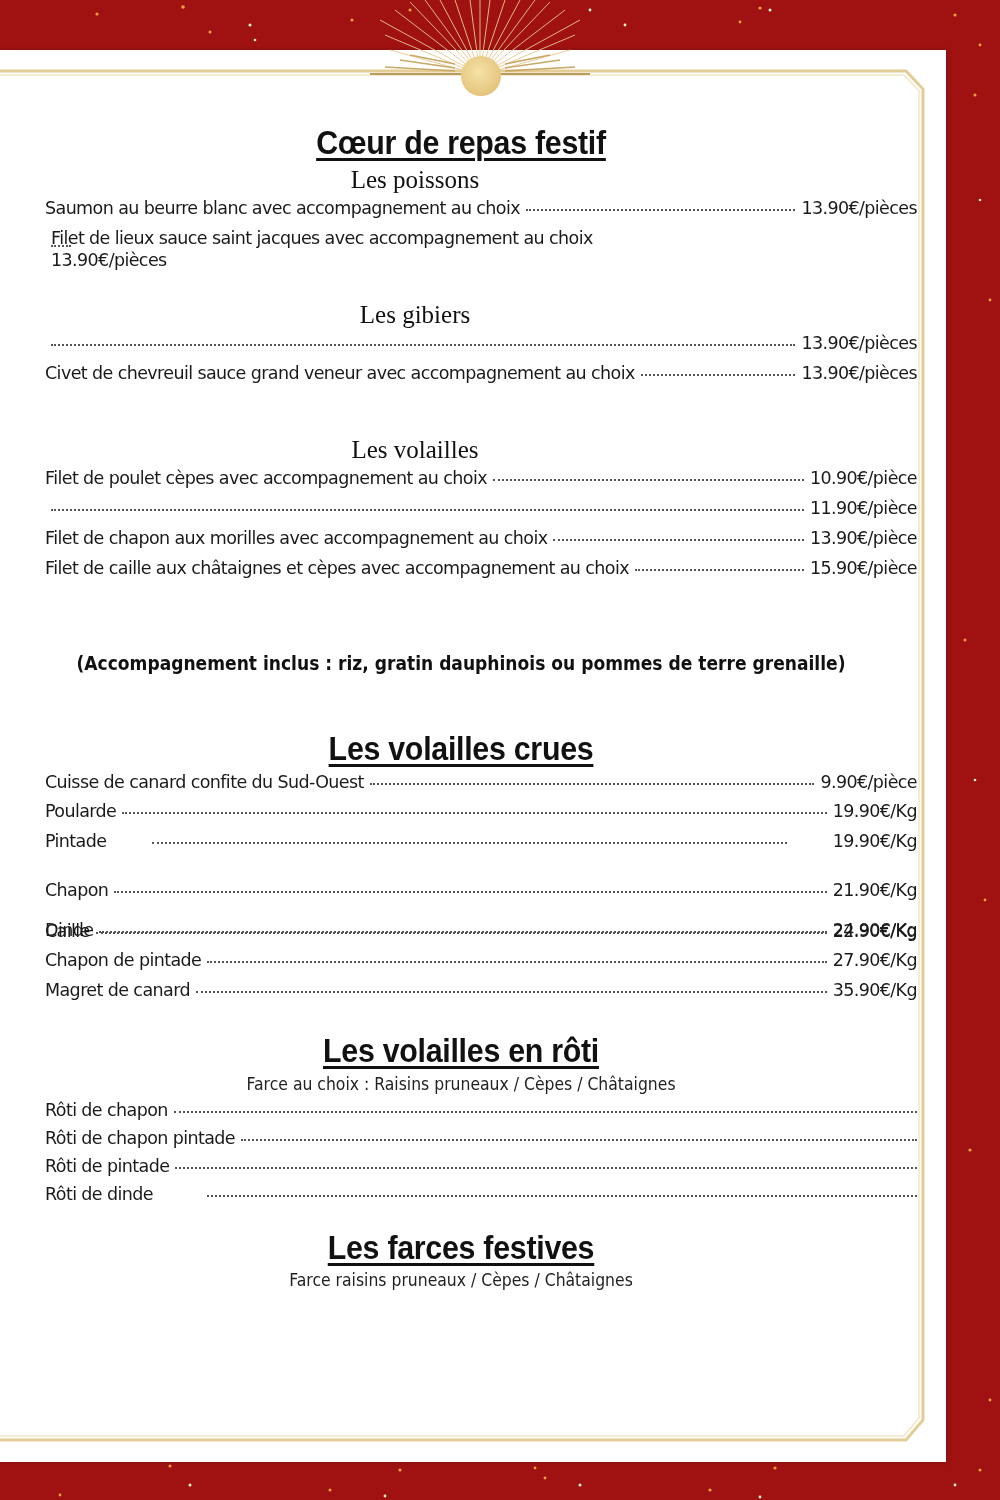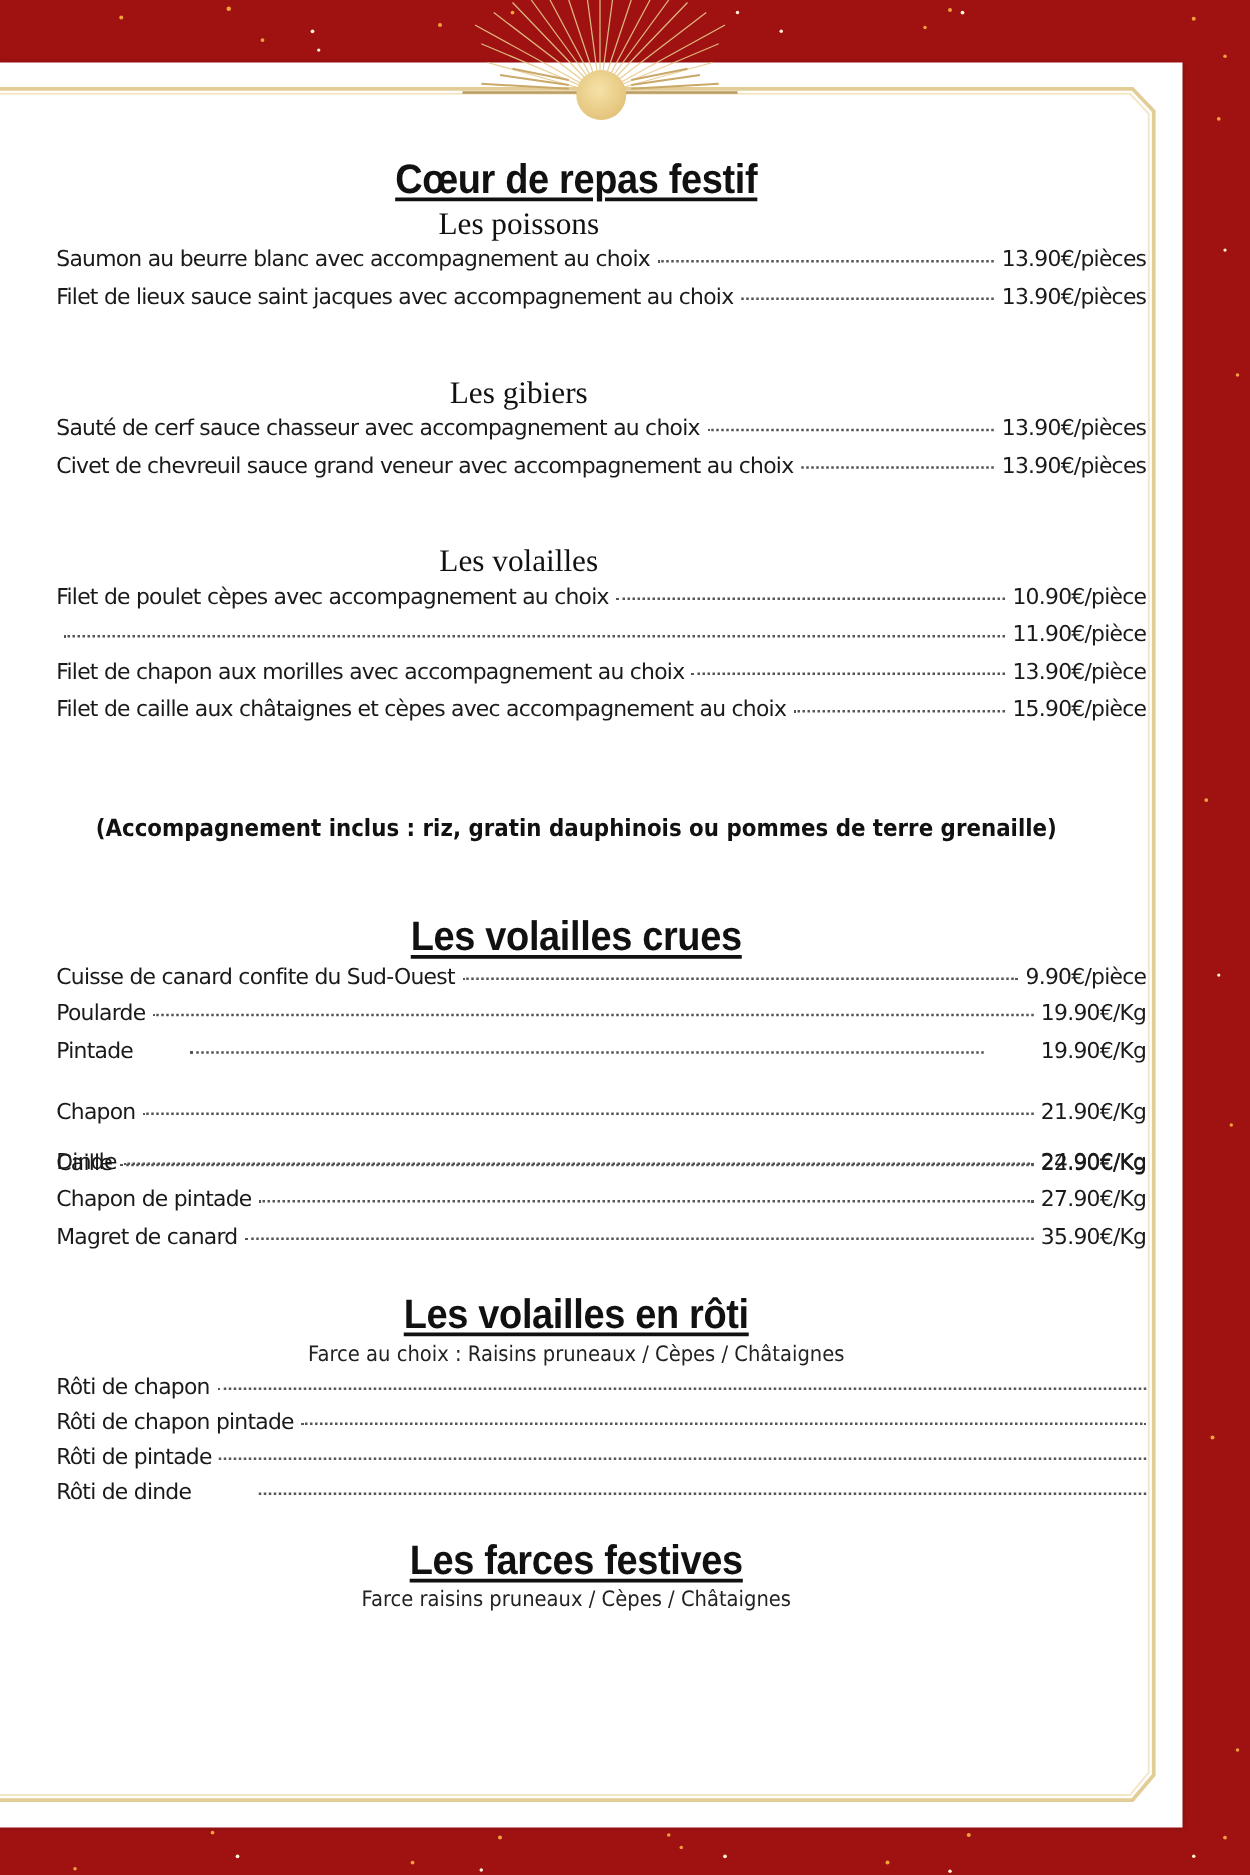--- a/index.html
+++ b/index.html
@@ -151,29 +151,28 @@
 <div class="content">
 
   <div class="h-main" style="top:124px;">Cœur de repas festif</div>
 
   <div class="h-sub" style="top:166px;">Les poissons</div>
   <div class="row" style="top:198px;">
     <span class="name">Saumon au beurre blanc avec accompagnement au choix</span>
     <span class="dots"></span>
     <span class="price">13.90€/pièces</span>
   </div>
-  <div class="row" style="top:228px;">
+  <div class="row" style="top:228px;flex-direction:column;">
     <span class="name">Filet de lieux sauce saint jacques avec accompagnement au choix</span>
     <span class="dots"></span>
     <span class="price">13.90€/pièces</span>
   </div>
 
   <div class="h-sub" style="top:301px;">Les gibiers</div>
   <div class="row" style="top:333px;">
-    <span class="name">Sauté de cerf sauce chasseur avec accompagnement au choix</span>
     <span class="dots"></span>
     <span class="price">13.90€/pièces</span>
   </div>
   <div class="row" style="top:363px;">
     <span class="name">Civet de chevreuil sauce grand veneur avec accompagnement au choix</span>
     <span class="dots"></span>
     <span class="price">13.90€/pièces</span>
   </div>
 
   <div class="h-sub" style="top:436px;">Les volailles</div>

